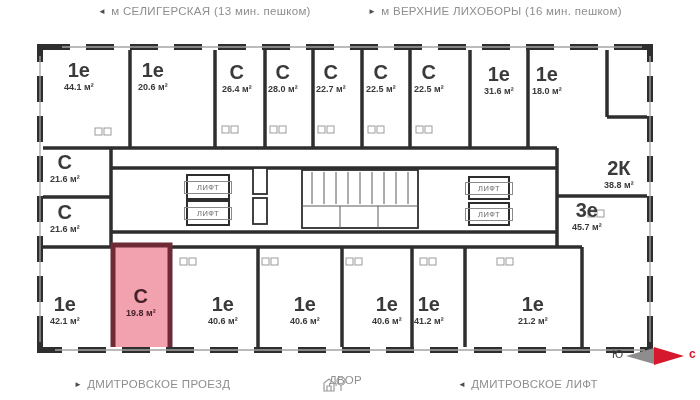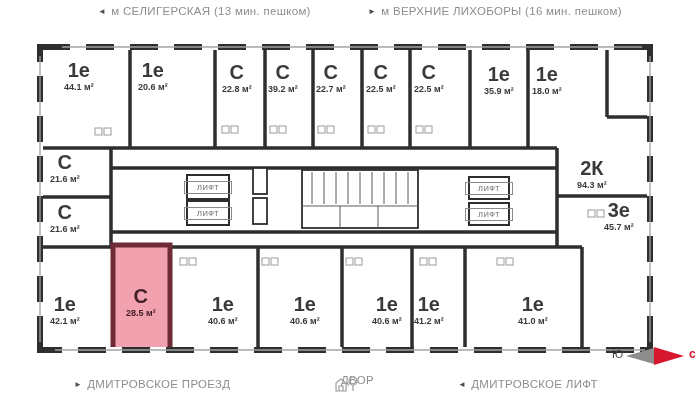--- a/index.html
+++ b/index.html
@@ -152,65 +152,65 @@
   <div class="unit" style="left:64px;top:60px">
       <span class="t">1е</span>
       <span class="a">44.1 м²</span>
     </div>
   <div class="unit" style="left:138px;top:60px">
       <span class="t">1е</span>
       <span class="a">20.6 м²</span>
     </div>
   <div class="unit" style="left:222px;top:62px">
       <span class="t">С</span>
-      <span class="a">22.8 м²</span>
+      <span class="a">26.4 м²</span>
     </div>
   <div class="unit" style="left:268px;top:62px">
       <span class="t">С</span>
-      <span class="a">39.2 м²</span>
+      <span class="a">28.0 м²</span>
     </div>
   <div class="unit" style="left:316px;top:62px">
       <span class="t">С</span>
       <span class="a">22.7 м²</span>
     </div>
   <div class="unit" style="left:366px;top:62px">
       <span class="t">С</span>
       <span class="a">22.5 м²</span>
     </div>
   <div class="unit" style="left:414px;top:62px">
       <span class="t">С</span>
       <span class="a">22.5 м²</span>
     </div>
   <div class="unit" style="left:484px;top:64px">
       <span class="t">1е</span>
-      <span class="a">35.9 м²</span>
+      <span class="a">31.6 м²</span>
     </div>
   <div class="unit" style="left:532px;top:64px">
       <span class="t">1е</span>
       <span class="a">18.0 м²</span>
     </div>
-  <div class="unit" style="left:577px;top:158px">
+  <div class="unit" style="left:604px;top:158px">
       <span class="t">2К</span>
-      <span class="a">94.3 м²</span>
-    </div>
-  <div class="unit" style="left:604px;top:200px">
+      <span class="a">38.8 м²</span>
+    </div>
+  <div class="unit" style="left:572px;top:200px">
       <span class="t">3е</span>
       <span class="a">45.7 м²</span>
     </div>
   <div class="unit" style="left:50px;top:152px">
       <span class="t">С</span>
       <span class="a">21.6 м²</span>
     </div>
   <div class="unit" style="left:50px;top:202px">
       <span class="t">С</span>
       <span class="a">21.6 м²</span>
     </div>
   <div class="unit hl" style="left:126px;top:286px">
       <span class="t">С</span>
-      <span class="a">28.5 м²</span>
+      <span class="a">19.8 м²</span>
     </div>
   <div class="unit" style="left:50px;top:294px">
       <span class="t">1е</span>
       <span class="a">42.1 м²</span>
     </div>
   <div class="unit" style="left:208px;top:294px">
       <span class="t">1е</span>
       <span class="a">40.6 м²</span>
     </div>
   <div class="unit" style="left:290px;top:294px">
@@ -220,21 +220,21 @@
   <div class="unit" style="left:372px;top:294px">
       <span class="t">1е</span>
       <span class="a">40.6 м²</span>
     </div>
   <div class="unit" style="left:414px;top:294px">
       <span class="t">1е</span>
       <span class="a">41.2 м²</span>
     </div>
   <div class="unit" style="left:518px;top:294px">
       <span class="t">1е</span>
-      <span class="a">41.0 м²</span>
+      <span class="a">21.2 м²</span>
     </div>
 
   <div class="lift" style="left:186px;top:174px;width:40px;height:22px">
       <span>ЛИФТ</span>
     </div>
   <div class="lift" style="left:186px;top:200px;width:40px;height:22px">
       <span>ЛИФТ</span>
     </div>
   <div class="lift" style="left:468px;top:176px;width:38px;height:20px">
       <span>ЛИФТ</span>
@@ -249,21 +249,21 @@
       <polygon points="50,3 80,12 50,21" fill="#d6182e"></polygon>
     </svg>
     <span class="s">Ю</span>
     <span class="n">с</span>
   </div>
 
   <div class="poi" style="left:74px;top:378px">
     <span class="arr">►</span>
     <span>ДМИТРОВСКОЕ ПРОЕЗД</span>
   </div>
-  <div class="poi" style="left:334px;top:374px">
+  <div class="poi" style="left:322px;top:374px">
     <span class="yard-ico">
       <svg width="26" height="20" viewBox="0 0 26 20" fill="none" stroke="#9a9a9a" stroke-width="1.2">
         <path d="M2 17 L2 9 L7 5 L12 9 L12 17 Z"></path>
         <path d="M5 17 L5 12 L9 12 L9 17"></path>
         <circle cx="19" cy="7" r="4"></circle>
         <line x1="19" y1="11" x2="19" y2="17"></line>
       </svg>
     </span>
     <span>ДВОР</span>
   </div>

